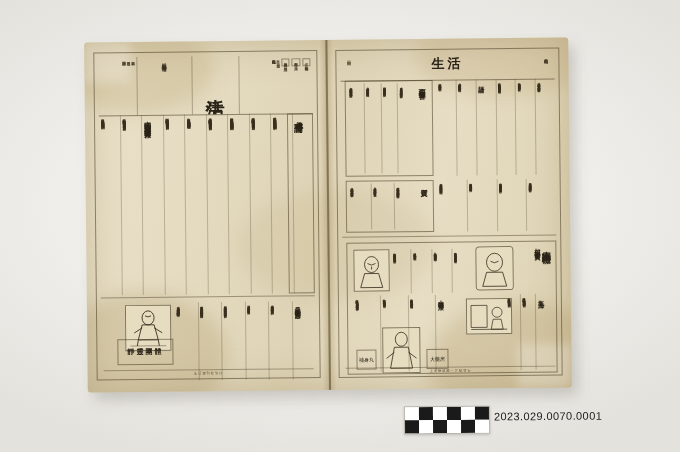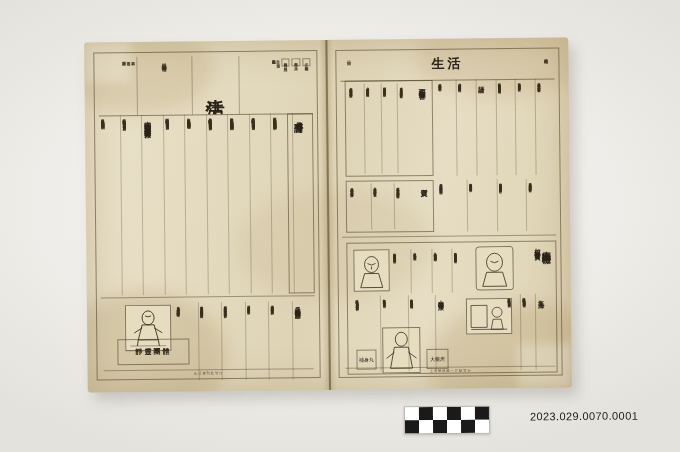--- a/index.html
+++ b/index.html
@@ -270,21 +270,20 @@
   #colorbar i { display: block; }
   #accession {
     position: absolute;
     left: 494px;
     top: 410px;
     font-family: "Liberation Sans", sans-serif;
     font-size: 11px;
     letter-spacing: 0.4px;
     color: #1b1b1b;
     transform: rotate(-0.4deg);
-    margin-left: 36px;
   }
   
   .crease {
     position: absolute;
     background: rgba(255,255,255,0.25);
     filter: blur(5px);
     pointer-events: none;
   }
 </style>
 </head>
@@ -405,21 +404,21 @@
               <div class="vtext sm">我們現在所處的時代是一個變動極大的時代社會上的各種問題都接二連三的發生在我們的眼前要求我們去解決</div>
             </div>
             <div class="col">
               <div class="vtext sm">教育的目的並不是要把人造成一個讀書的機器而是要使人能夠獨立生活能夠為社會服務能夠做一個健全的國民</div>
             </div>
             <div class="col">
               <div class="vtext sm">本刊自出版以來承蒙各界讀者的愛護銷數日增謹此誌謝並希望讀者諸君繼續賜教以匡不逮</div>
             </div>
           </div>
 
-          <div class="boxed" style="position:absolute;left:20px;bottom:14px;width:72px;height:26px;display:flex;align-items:center;justify-content:center;">
+          <div class="boxed" style="position:absolute;left:20px;bottom:14px;width:56px;height:26px;display:flex;align-items:center;justify-content:center;">
             <span style="font-family:'DejaVu Serif',serif;font-weight:bold;font-size:7px;letter-spacing:2px;color:#2a2317;">靜靈團體</span>
           </div>
 
           <div class="footline">生活週刊社發行</div>
         </div>
       </div>
 
       <div class="page" id="page-right">
         <div class="page-inner">
 

